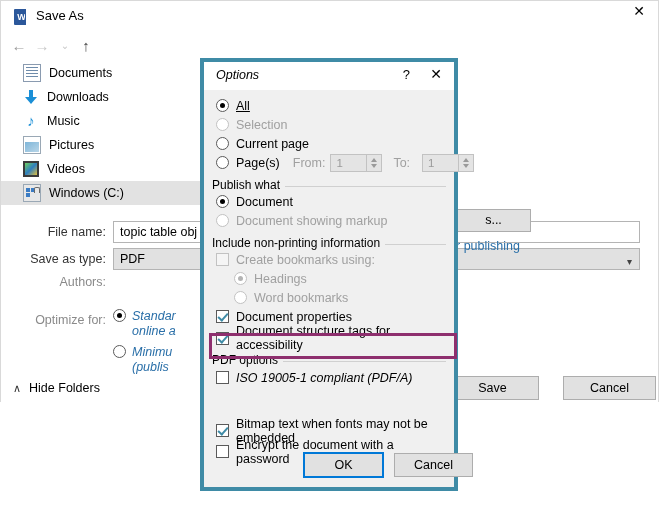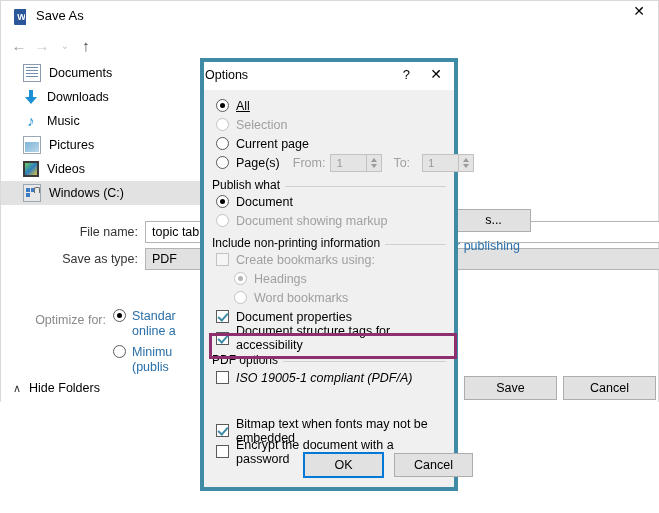--- a/index.html
+++ b/index.html
@@ -134,21 +134,21 @@
   .ico-drv{background:#e8e8e8;border:1px solid #9aa8b5;}
   .ico-drv::before{content:"";position:absolute;left:2px;top:3px;width:4px;height:4px;background:#3b7cc4;
     box-shadow:5px 0 0 #3b7cc4,0 5px 0 #3b7cc4;}
   .ico-drv::after{content:"";position:absolute;left:10px;top:2px;width:4px;height:5px;
     border:1px solid #6b6b6b;border-bottom:none;border-radius:2px 2px 0 0;}
 
   
   .form-area{position:absolute;left:0;top:160px;width:657px;height:120px;}
   .row{position:absolute;display:flex;align-items:center;}
   .row-label{
-    width:105px;text-align:right;font-size:12.5px;color:#333;padding-right:7px;padding-left:32px;
+    width:105px;text-align:right;font-size:12.5px;color:#333;padding-right:7px;
   }
   .row-label.dim{color:#8a8a8a;}
   .field{
     height:22px;border:1px solid #b4b4b4;box-sizing:border-box;
     background:#ffffff;font-size:12.5px;color:#000;
     padding:0 6px;line-height:20px;position:relative;
   }
   .field.combo{background:#e1e1e1;}
   .field .chev{
     position:absolute;right:7px;top:3px;font-size:10px;color:#444;
@@ -164,21 +164,21 @@
     background:#ffffff;box-sizing:border-box;position:relative;
     flex:0 0 13px;
   }
   .radio.on::after{
     content:"";position:absolute;left:3px;top:3px;width:5px;height:5px;
     border-radius:50%;background:#000;
   }
   .radio.dim{border-color:#c2c2c2;}
   .radio.dim.on::after{background:#b4b4b4;}
   .opt-text{font-size:12.5px;color:#2a6fa8;line-height:15px;}
-  .opt-block{position:absolute;display:flex;gap:6px;align-items:flex-start;}
+  .opt-block{position:absolute;display:flex;gap:6px;align-items:flex-start;font-style:italic;}
 
   .options-btn{
     position:absolute;left:455px;top:308px;width:75px;height:23px;
     background:#e1e1e1;border:1px solid #adadad;box-sizing:border-box;
     font-size:12.5px;color:#000;text-align:center;line-height:21px;
   }
   .ispub-text{
     position:absolute;left:455px;top:338px;font-size:12.5px;color:#2a6fa8;
   }
 
@@ -186,35 +186,35 @@
     position:absolute;left:12px;top:378px;font-size:12.5px;color:#000;
     display:flex;align-items:center;gap:8px;
   }
   .hf-chev{font-size:11px;color:#333;}
 
   .btn{
     position:absolute;height:24px;width:93px;
     background:#e1e1e1;border:1px solid #adadad;box-sizing:border-box;
     font-size:12.5px;color:#000;text-align:center;line-height:22px;
   }
-  .btn-save{left:463px;top:374px;}
+  .btn-save{left:445px;top:374px;}
   .btn-cancel{left:562px;top:374px;}
 
   
   .options-dialog{
     position:absolute;left:200px;top:58px;width:258px;height:433px;
     background:#f0f0f0;
     border:4px solid #3f8ba6;
     box-sizing:border-box;
     box-shadow:0 0 0 0 rgba(0,0,0,0);
   }
   .od-title{
     position:absolute;left:0;top:0;right:0;height:28px;background:#ffffff;
   }
-  .od-title-text{position:absolute;left:1px;top:6px;font-size:12.5px;color:#000;}
+  .od-title-text{position:absolute;left:12px;top:6px;font-size:12.5px;color:#000;font-style:italic;}
   .od-help{position:absolute;right:44px;top:5px;font-size:13px;color:#000;}
   .od-close{position:absolute;right:12px;top:4px;font-size:14px;color:#000;}
   .od-body{
     position:absolute;left:0;top:28px;right:0;bottom:0;background:#f0f0f0;
     padding:6px 8px 0 8px;box-sizing:border-box;
   }
   .grp{position:relative;margin-top:2px;}
   .grp-title{
     font-size:12px;color:#000;display:inline-block;background:#f0f0f0;
     padding-right:5px;position:relative;z-index:2;
@@ -344,20 +344,24 @@
         </div>
 
         <div class="row" style="left:0;top:27px;">
           <div class="row-label">Save as type:</div>
           <div class="field combo" style="width:527px;">
             <span>PDF</span>
             <span class="chev">▾</span>
           </div>
         </div>
 
+        <div class="row" style="left:0;top:54px;">
+          <div class="row-label dim">Authors:</div>
+          <div style="font-size:12.5px;color:#8a8a8a;"></div>
+        </div>
 
         <div class="optimize-row" style="top:88px;">
           <div class="opt-label">Optimize for:</div>
           <div class="opt-block" style="left:112px;top:0;">
             <span class="radio on"></span>
             <span>
               <span class="opt-text">Standar</span><br>
               <span class="opt-text">online a</span>
             </span>
           </div>

